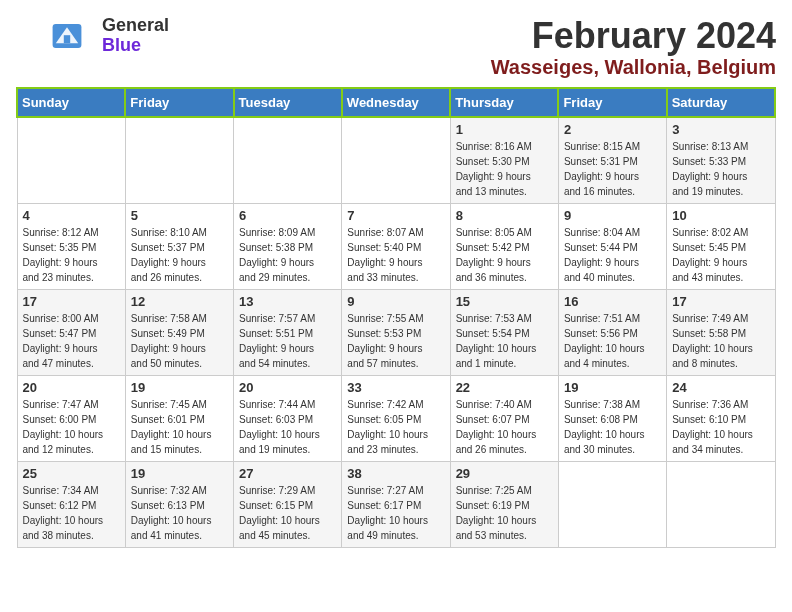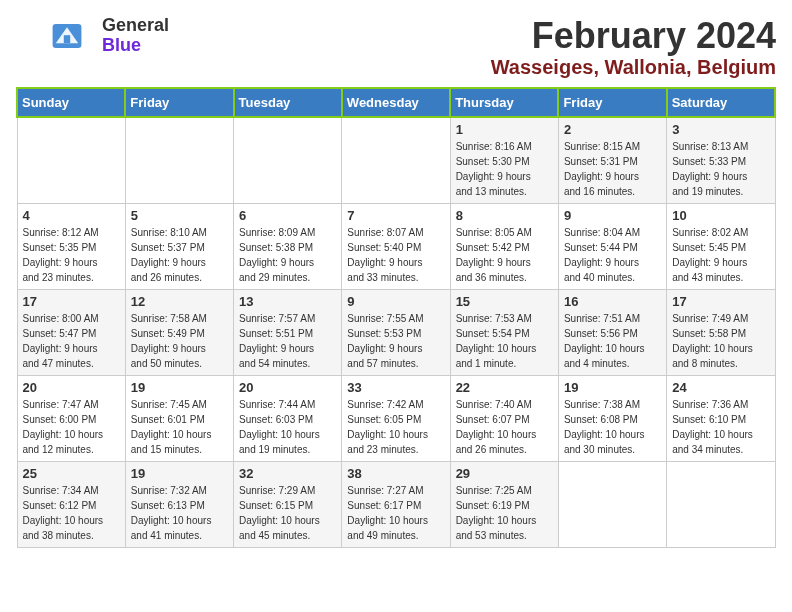--- a/index.html
+++ b/index.html
@@ -233,21 +233,21 @@
       <tr>
         <td>
           <span class="day-number">25</span>
           <div class="day-info">Sunrise: 7:34 AM<br>Sunset: 6:12 PM<br>Daylight: 10 hours<br>and 38 minutes.</div>
         </td>
         <td>
           <span class="day-number">19</span>
           <div class="day-info">Sunrise: 7:32 AM<br>Sunset: 6:13 PM<br>Daylight: 10 hours<br>and 41 minutes.</div>
         </td>
         <td>
-          <span class="day-number">32</span>
+          <span class="day-number">27</span>
           <div class="day-info">Sunrise: 7:29 AM<br>Sunset: 6:15 PM<br>Daylight: 10 hours<br>and 45 minutes.</div>
         </td>
         <td>
           <span class="day-number">38</span>
           <div class="day-info">Sunrise: 7:27 AM<br>Sunset: 6:17 PM<br>Daylight: 10 hours<br>and 49 minutes.</div>
         </td>
         <td>
           <span class="day-number">29</span>
           <div class="day-info">Sunrise: 7:25 AM<br>Sunset: 6:19 PM<br>Daylight: 10 hours<br>and 53 minutes.</div>
         </td>

